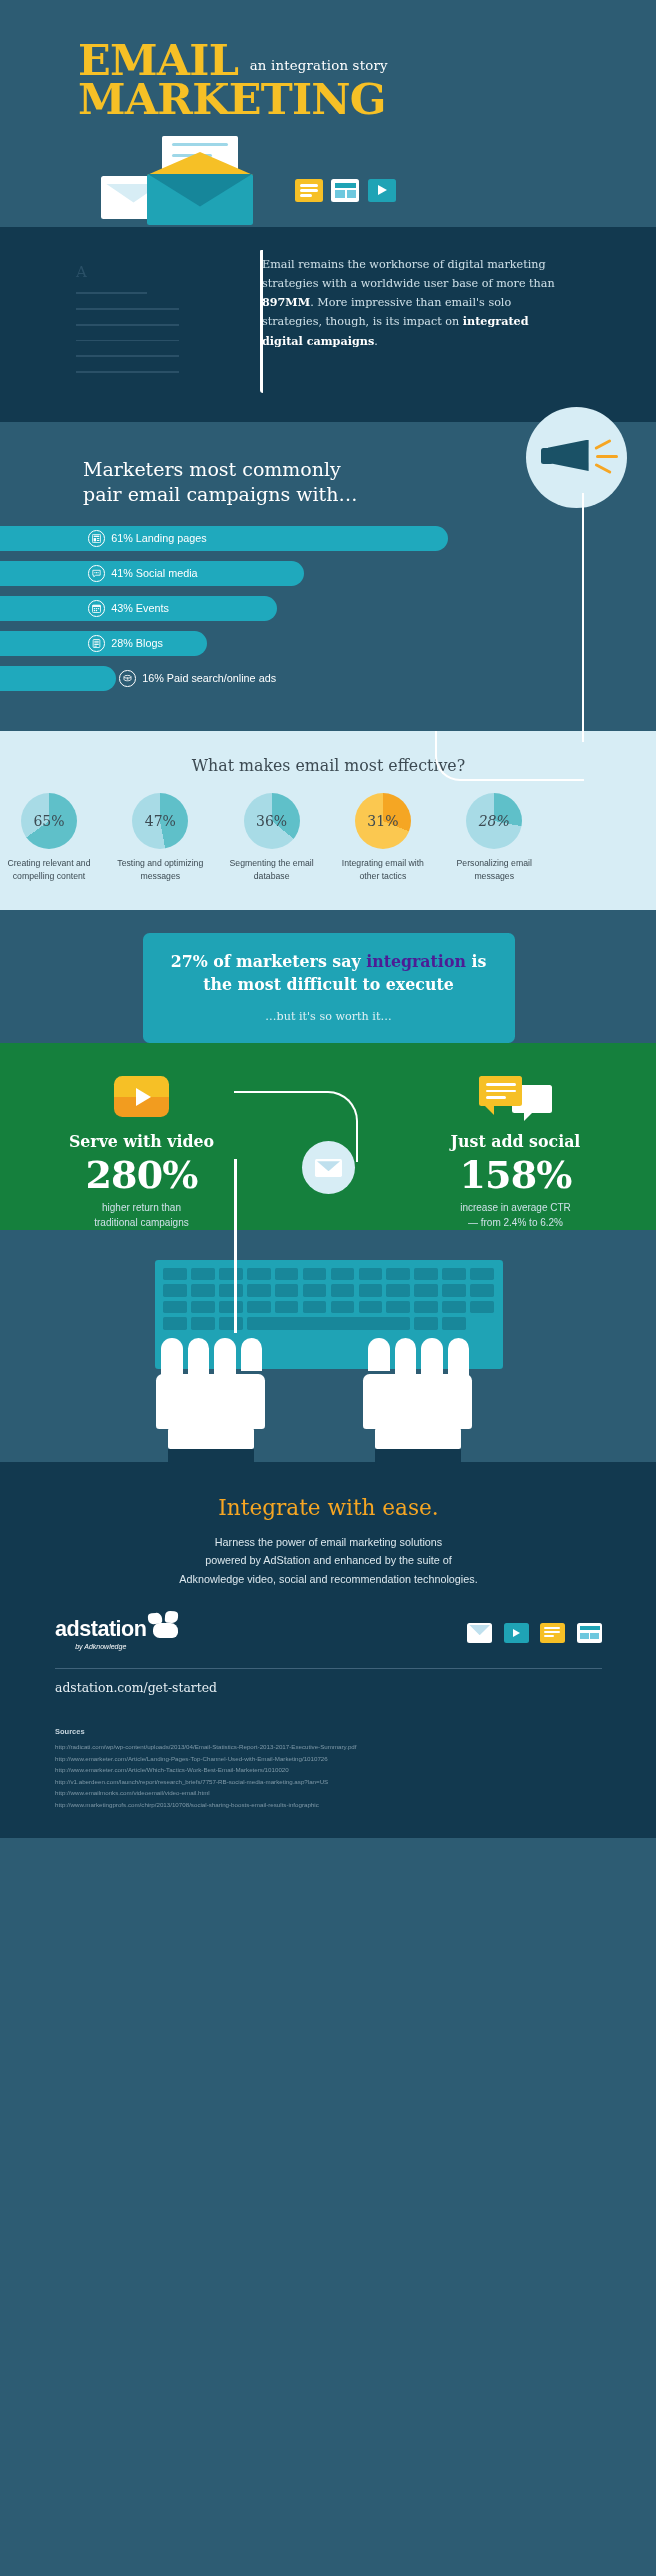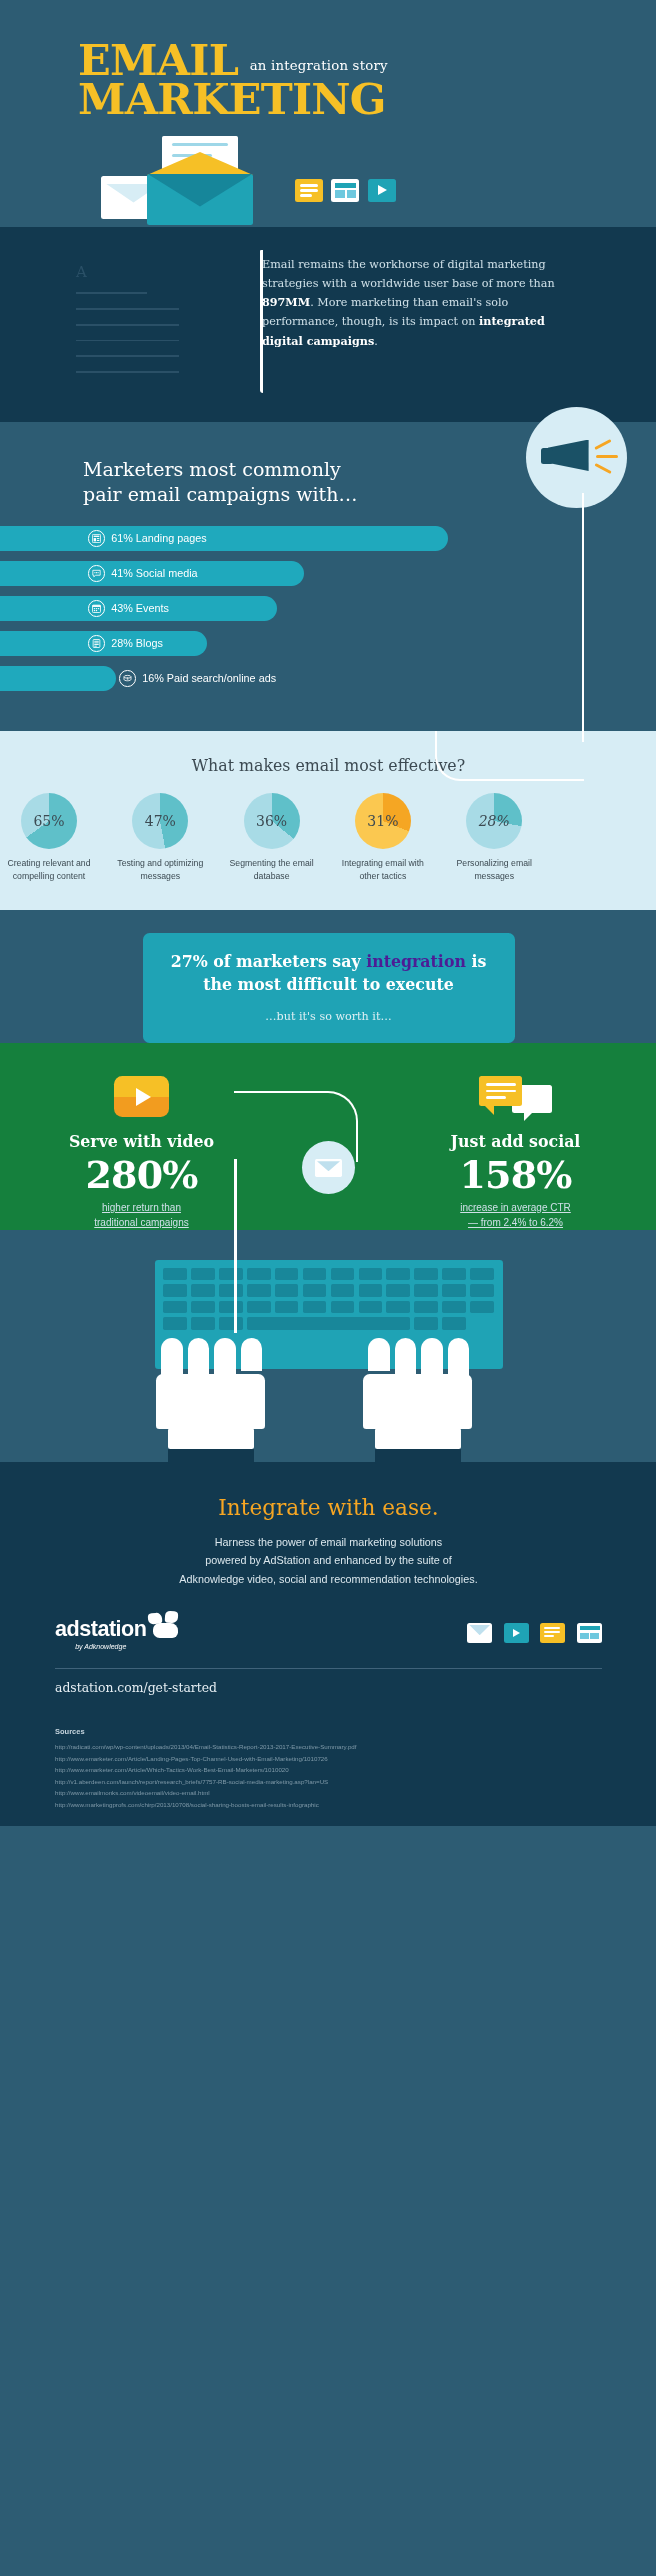--- a/index.html
+++ b/index.html
@@ -222,21 +222,21 @@
   .chatgrp .cy i:nth-of-type(1){ top:6.6px;  width:30px; }
   .chatgrp .cy i:nth-of-type(2){ top:13.3px; width:30px; }
   .chatgrp .cy i:nth-of-type(3){ top:20px; width:20px; }
   .stat-title {
     font-family:"DejaVu Serif", serif; font-weight:bold; color:#ffffff; font-size:15.8px; margin-bottom:3.3px;
   }
   .stat-num {
     font-family:"DejaVu Serif", serif; font-weight:bold; color:#ffffff;
     font-size:38px; line-height:1.05; letter-spacing:-0.8px;
   }
-  .stat-desc { color:#cfe0e8; font-size:10px; line-height:1.5; margin-top:5px;text-decoration:underline; }
+  .stat-desc { color:#cfe0e8; font-size:10px; line-height:1.5; margin-top:5px; }
   .env-circle {
     position:absolute; left:calc(50% - 26.5px); top:65px; width:53px; height:53px;
     border-radius:50%; background:#d7edf5; z-index:3;
   }
   .env-circle .e {
     position:absolute; left:13.3px; top:18px; width:26.5px; height:17.4px; background:#fff; border-radius:1.7px;
   }
   .env-circle .e:after {
     content:""; position:absolute; left:1.7px; top:1.7px; width:23px; height:10px;
     background:#bfe0ee; clip-path:polygon(0 0,100% 0,50% 100%);
@@ -263,21 +263,21 @@
   .hand { position:absolute; width:109px; }
   .hand.l { left:156px; } .hand.r { left:363px; }
   .palm { width:109px; height:55px; background:#ffffff; border-radius:6.6px 6.6px 3.3px 3.3px; position:relative; top:36px; }
   .fingers { position:absolute; top:0; left:5px; display:flex; gap:5px; }
   .finger { width:21.6px; background:#ffffff; border-radius:10.8px 10.8px 0 0; }
   .f1{ height:38px; } .f2{ height:45px; } .f3{ height:41px; } .f4{ height:33px; }
   .cuff { position:absolute; top:90px; left:11.6px; width:86px; height:21.6px; background:#ffffff; border-radius:2.5px; }
   .cuff-dark { position:absolute; top:111px; left:11.6px; width:86px; height:15px; background:#12394f; border-radius:0 0 2.5px 2.5px; }
 
   
-  .footer { background:#12394f; padding:33px 0 16px 0; }
+  .footer { background:#12394f; padding:33px 0 28px 0; }
   .footer h2 {
     text-align:center; font-family:"DejaVu Serif", serif; font-weight:normal;
     color:#f6a623; font-size:21.6px; margin-bottom:13.3px;
   }
   .footer p.blurb {
     text-align:center; color:#dbe7ed; font-size:10.8px; line-height:1.7; width:514px; margin:0 auto;
   }
   .brandrow { width:547px; margin:28px auto 0 auto; display:flex; align-items:center; justify-content:space-between; }
   .logo { position:relative; }
   .logo .wordmark {
@@ -364,21 +364,21 @@
       <div class="ghost-doc">
         <div class="glyph">A</div>
         <div class="ln w1"></div>
           <div class="ln w2"></div>
           <div class="ln w3"></div>
         <div class="ln w4"></div>
           <div class="ln w5"></div>
           <div class="ln w6"></div>
       </div>
       <div class="intro-rule"></div>
-      <p class="intro-txt"><span>Email remains the workhorse of digital marketing strategies with a worldwide user base of more than </span><b>897MM</b><span>. More marketing than email's solo performance, though, is its impact on </span><b>integrated digital campaigns</b><span>.</span></p>
+      <p class="intro-txt"><span>Email remains the workhorse of digital marketing strategies with a worldwide user base of more than </span><b>897MM</b><span>. More impressive than email's solo strategies, though, is its impact on </span><b>integrated digital campaigns</b><span>.</span></p>
     </div>
   </section>
 
   <section class="bars">
     <h2>
       <span>Marketers most commonly</span><br>
       <span>pair email campaigns with…</span>
     </h2>
 
     <div class="bar-row">

